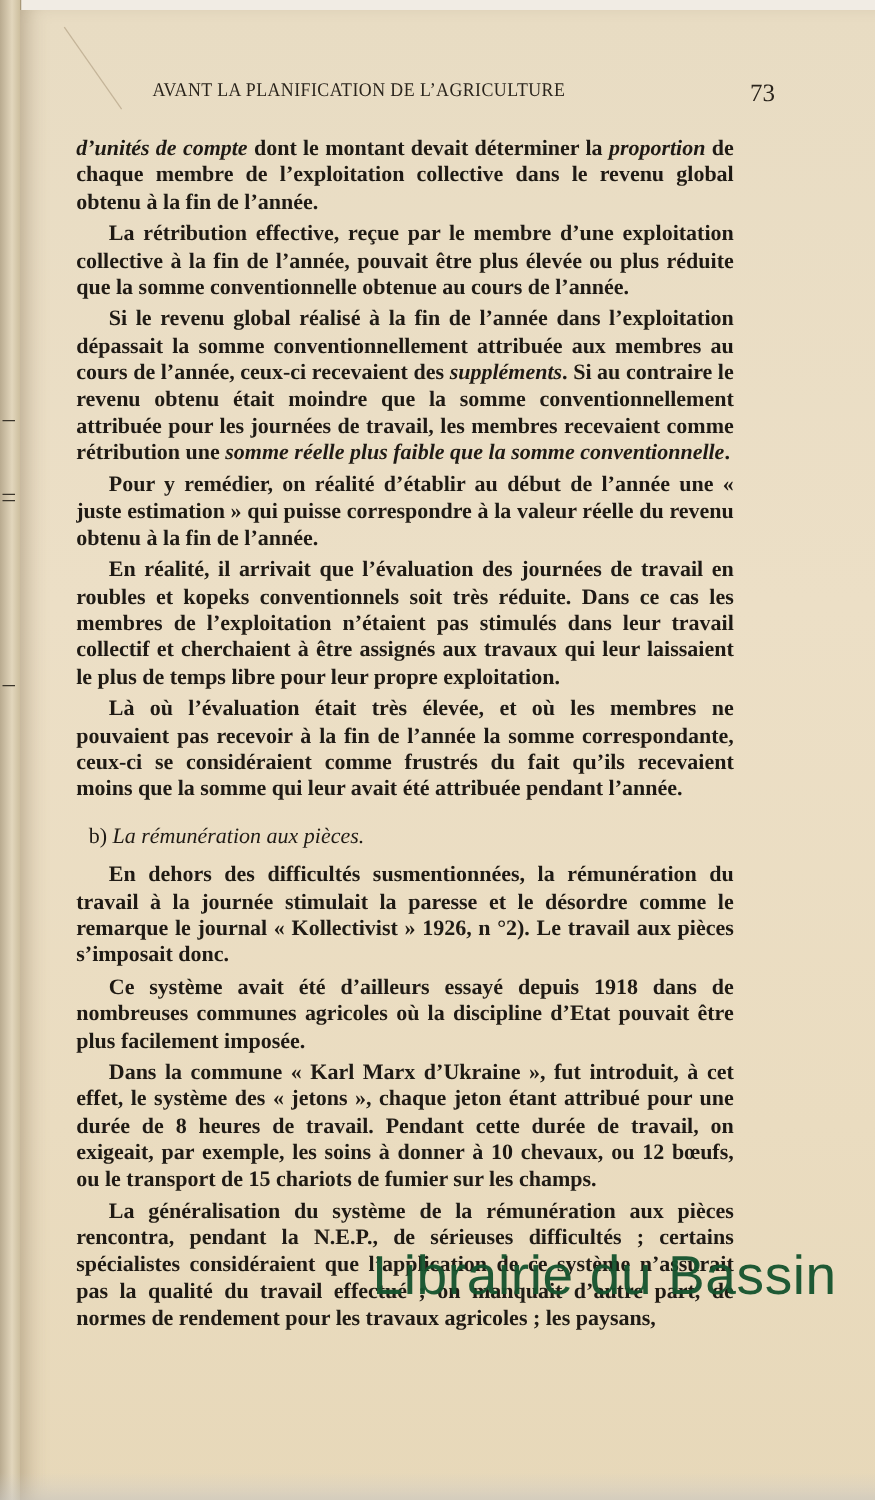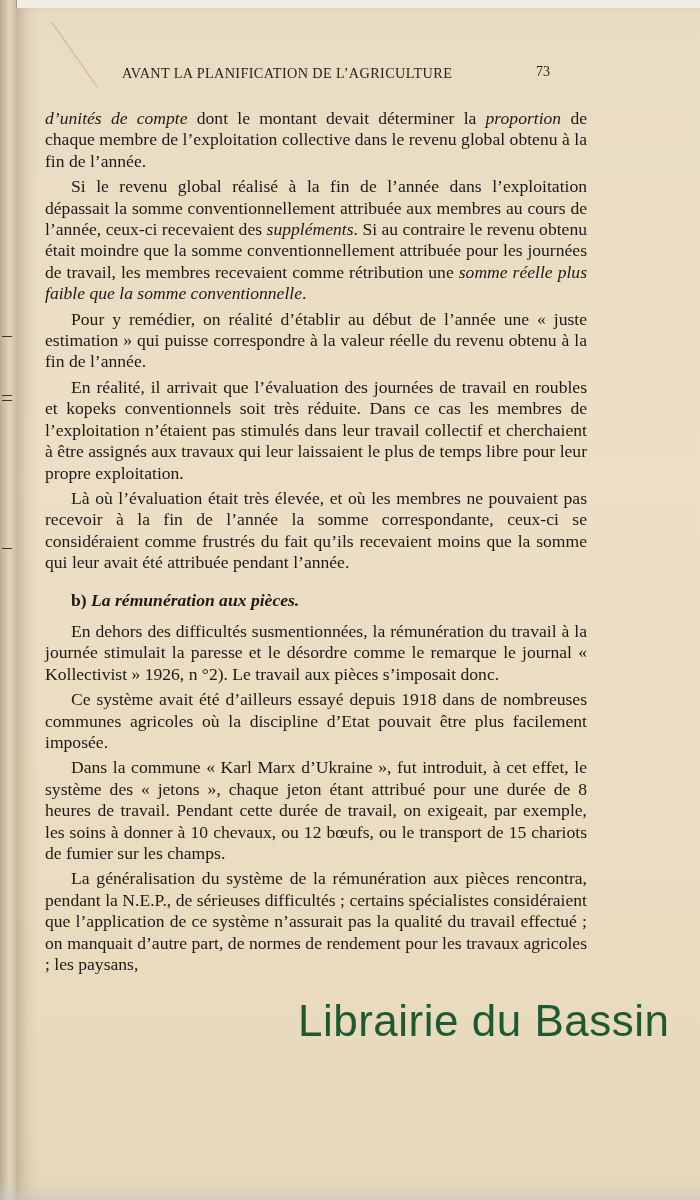--- a/index.html
+++ b/index.html
@@ -24,31 +24,31 @@
     border-left: 1px solid rgba(160,140,110,0.5); transform: rotate(-35deg); transform-origin: top left;
   }
   .running-head {
     position: absolute; top: 64px; left: 0; width: 700px;
     font-family: "Liberation Serif", serif; color: #2a241c;
   }
   .running-head .title {
     position: absolute; left: 122px; font-size: 15.5px; letter-spacing: 0.4px;
     transform: scaleX(0.92); transform-origin: left;
   }
-  .running-head .num { position: absolute; left: 536px; font-size: 14px; }
+  .running-head .num { position: absolute; left: 600px; font-size: 20px; }
   .text {
     position: absolute; left: 45px; top: 108px; width: 542px;
     font-family: "Liberation Serif", serif; color: #1f1a14;
     font-size: 17.6px; line-height: 21.4px; text-align: justify;
   }
-  .text p { margin: 0 0 4px 0; text-indent: 0; }
+  .text p { margin: 0 0 4px 16px; text-indent: 0; font-weight: bold; }
   .text p.ind { text-indent: 26px; }
   .text .it { font-style: italic; }
   .text h3 {
-    font-weight: bold; font-size: 17.6px; margin: 16px 0 10px 0; padding-left: 26px;
+    font-weight: normal; font-size: 17.6px; margin: 16px 0 10px 0; padding-left: 26px;
   }
   .watermark {
     position: absolute; left: 298px; top: 996px;
     font-family: "Liberation Sans", sans-serif; font-size: 44px; color: #14532d;
     white-space: nowrap; letter-spacing: 0.5px; opacity: 0.95;
   }
   .bottom-shadow {
     position: absolute; left: 0; bottom: 0; width: 700px; height: 22px;
     background: linear-gradient(to bottom, rgba(0,0,0,0), rgba(200,200,200,0.5));
   }
@@ -69,20 +69,21 @@
 </div>
 
 <div class="running-head">
   <span class="title">AVANT LA PLANIFICATION DE L’AGRICULTURE</span>
   <span class="num">73</span>
 </div>
 
 <div class="text">
   <p><span class="it">d’unités de compte</span><span> dont le montant devait déterminer la </span><span class="it">proportion</span><span> de chaque membre de l’exploitation collective dans le revenu global obtenu à la fin de l’année.</span></p>
 
+  <p class="ind">La rétribution effective, reçue par le membre d’une exploitation collective à la fin de l’année, pouvait être plus élevée ou plus réduite que la somme conventionnelle obtenue au cours de l’année.</p>
 
   <p class="ind"><span>Si le revenu global réalisé à la fin de l’année dans l’exploitation dépassait la somme conventionnellement attribuée aux membres au cours de l’année, ceux-ci recevaient des </span><span class="it">suppléments</span><span>. Si au contraire le revenu obtenu était moindre que la somme conventionnellement attribuée pour les journées de travail, les membres recevaient comme rétribution une </span><span class="it">somme réelle plus faible que la somme conventionnelle</span><span>.</span></p>
 
   <p class="ind">Pour y remédier, on réalité d’établir au début de l’année une « juste estimation » qui puisse correspondre à la valeur réelle du revenu obtenu à la fin de l’année.</p>
   <p class="ind">En réalité, il arrivait que l’évaluation des journées de travail en roubles et kopeks conventionnels soit très réduite. Dans ce cas les membres de l’exploitation n’étaient pas stimulés dans leur travail collectif et cherchaient à être assignés aux travaux qui leur laissaient le plus de temps libre pour leur propre exploitation.</p>
   <p class="ind">Là où l’évaluation était très élevée, et où les membres ne pouvaient pas recevoir à la fin de l’année la somme correspondante, ceux-ci se considéraient comme frustrés du fait qu’ils recevaient moins que la somme qui leur avait été attribuée pendant l’année.</p>
 
   <h3><span>b) </span><span class="it">La rémunération aux pièces.</span></h3>
 
   <p class="ind">En dehors des difficultés susmentionnées, la rémunération du travail à la journée stimulait la paresse et le désordre comme le remarque le journal « Kollectivist » 1926, n °2). Le travail aux pièces s’imposait donc.</p>

